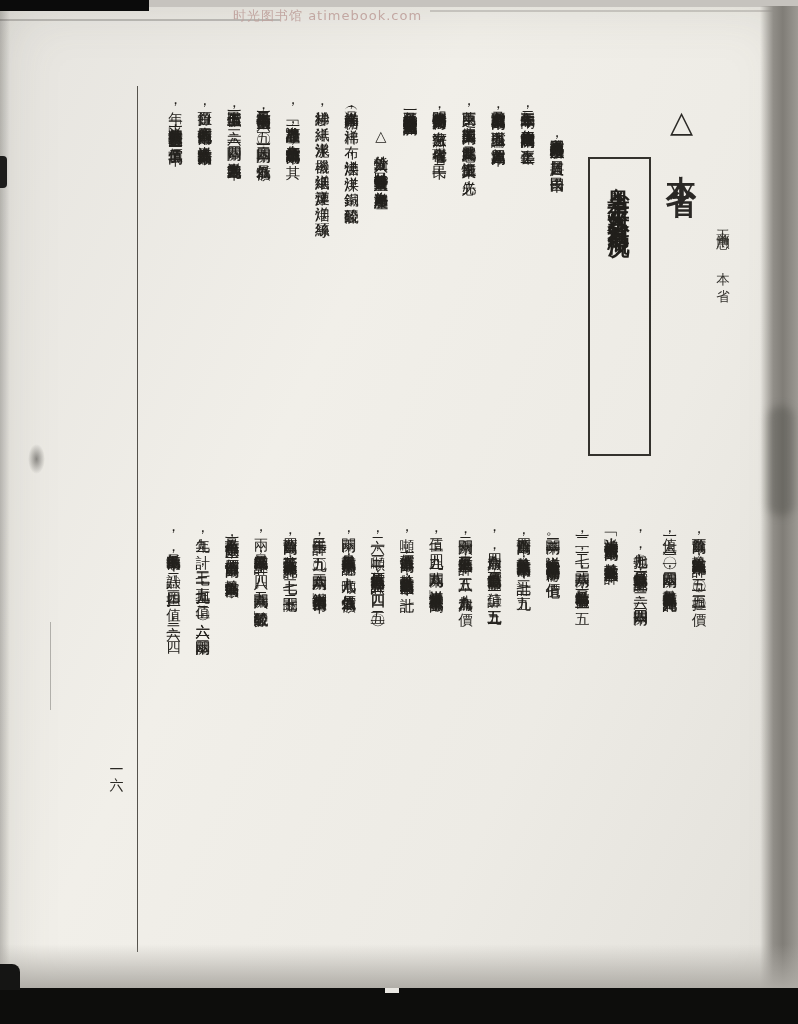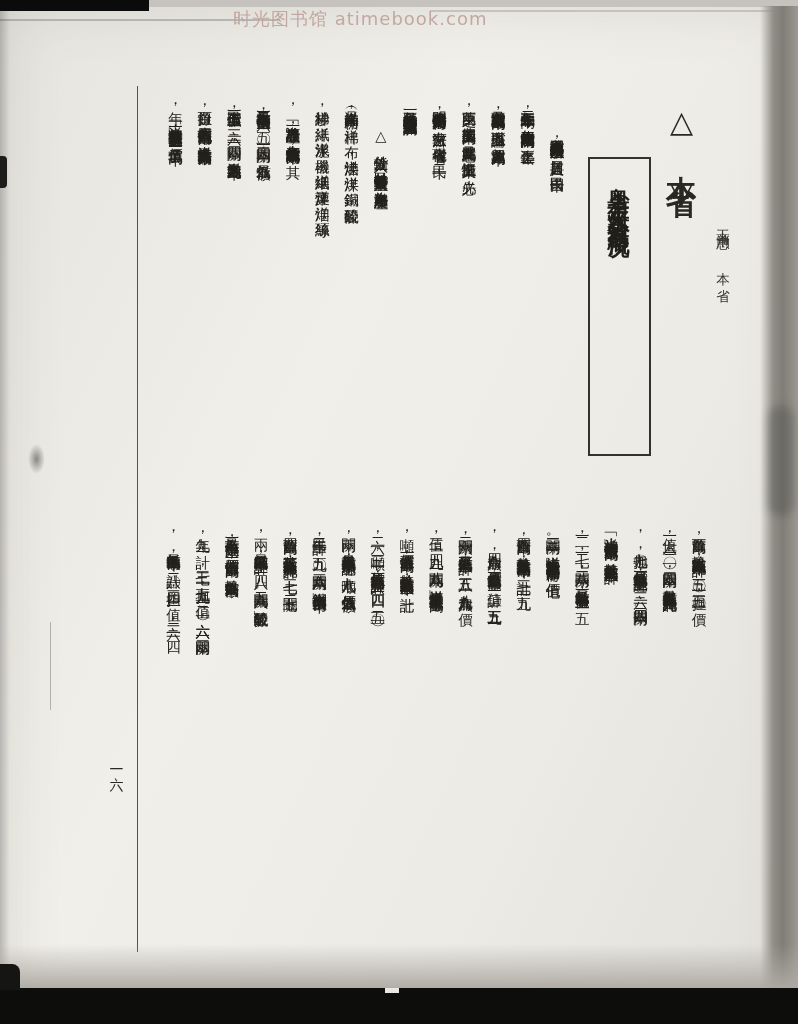--- a/index.html
+++ b/index.html
@@ -37,21 +37,21 @@
   .smudge{position:absolute;left:28px;top:444px;width:17px;height:30px;border-radius:50%;
     background:radial-gradient(closest-side,rgba(60,58,54,.55),rgba(60,58,54,0));}
   .faint-line{position:absolute;left:50px;top:622px;width:1px;height:88px;background:rgba(80,78,74,.38);}
   .left-edge{position:absolute;left:0;top:0;width:10px;height:1024px;
     background:linear-gradient(to right,rgba(40,38,35,.22),rgba(40,38,35,0));}
   .rule-left{position:absolute;left:137px;top:86px;width:1px;height:866px;background:#55524c;}
   
   .watermark{
     position:absolute;left:233px;top:7px;width:400px;
     font-family:"DejaVu Sans","Liberation Sans",sans-serif;
-    font-size:18px;letter-spacing:1px;color:#bfa19c;opacity:.9;white-space:nowrap;
+    font-size:13px;letter-spacing:1px;color:#bfa19c;opacity:.9;white-space:nowrap;
   }
   
   .vtext{writing-mode:vertical-rl;text-orientation:upright;line-height:1;color:#26241f;white-space:nowrap;}
   .section-marker{
     position:absolute;left:666px;top:104px;height:180px;
     font-size:30px;letter-spacing:12px;font-weight:700;color:#2a2825;
   }
   .running-head{position:absolute;left:716px;top:219px;height:160px;font-size:13.5px;letter-spacing:2px;color:#35332e;}
   .running-head .rh-section{display:inline-block;margin-top:16px;letter-spacing:17px;}
   .title-box{

